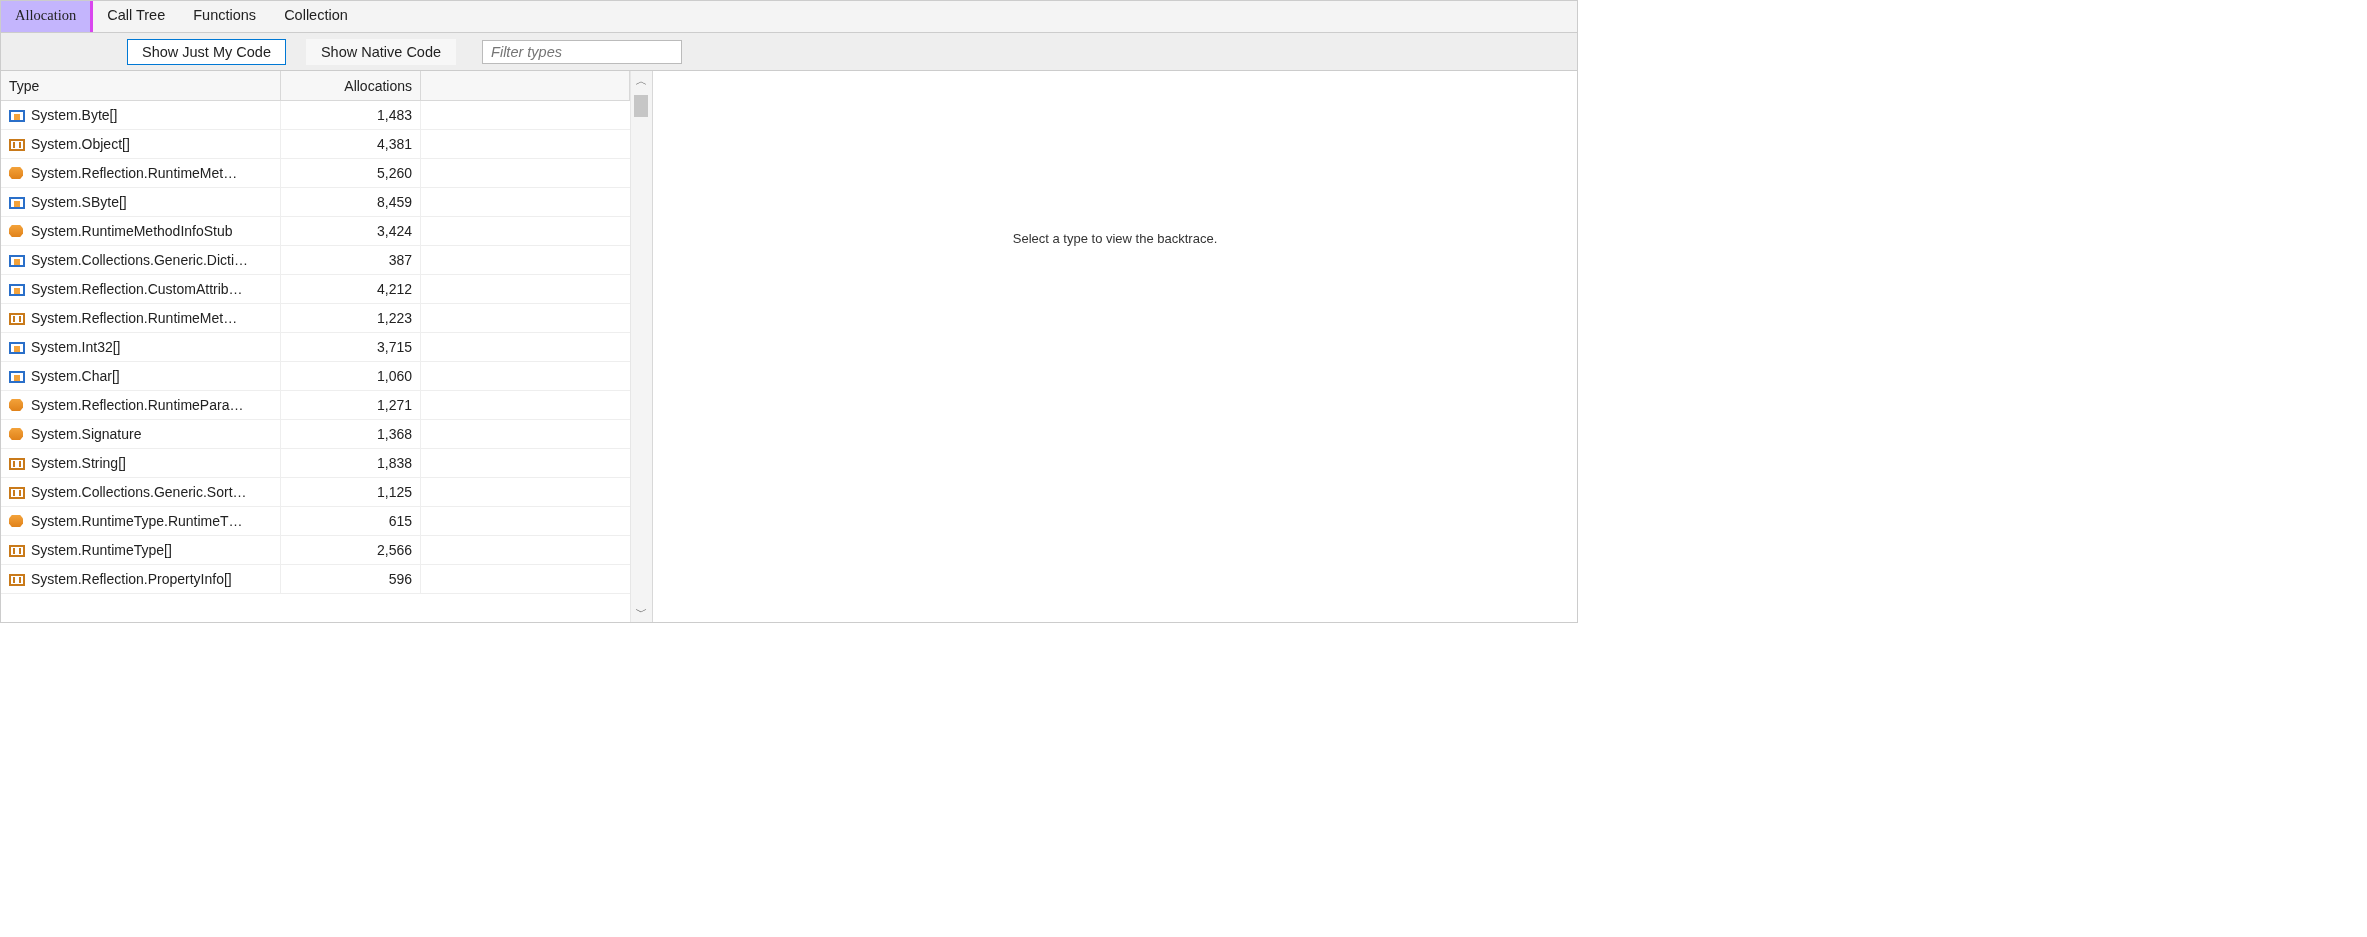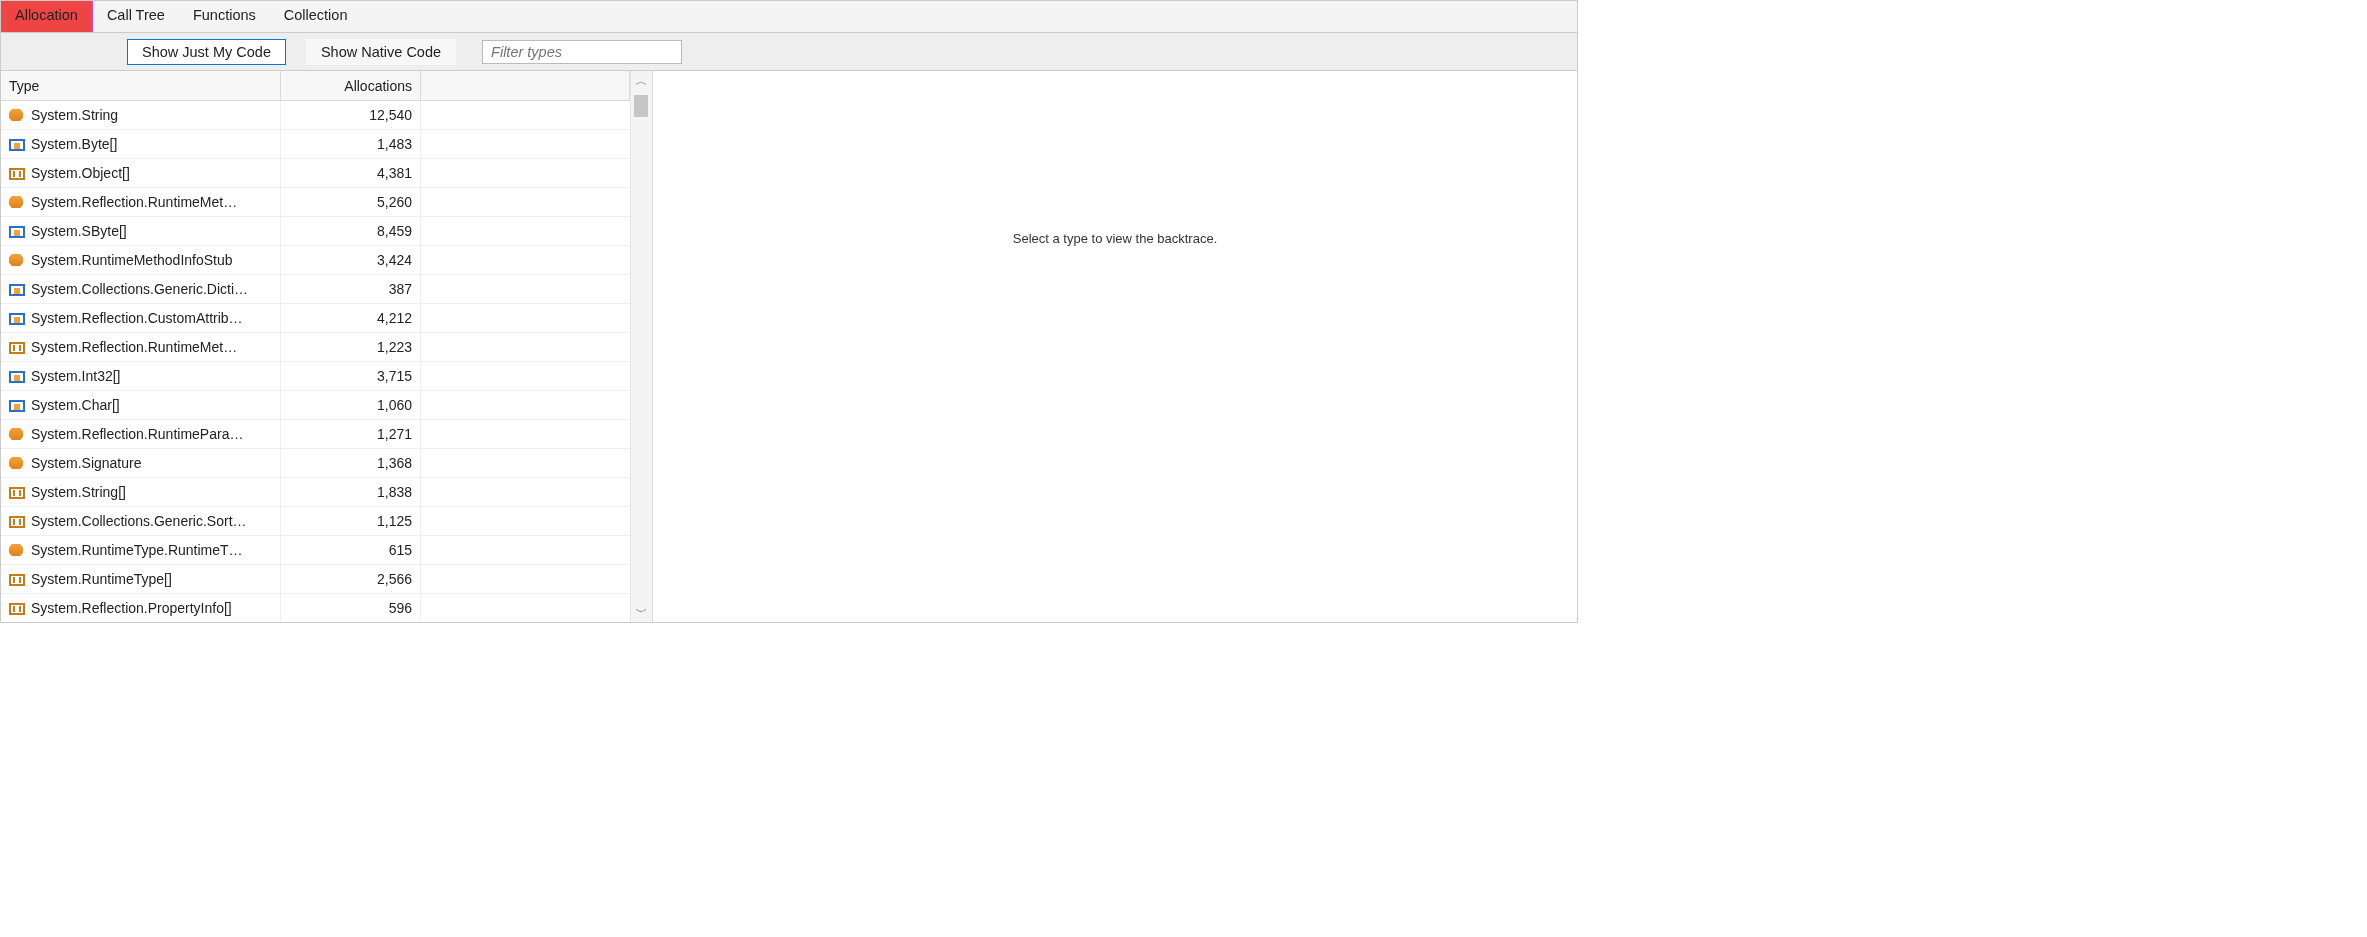--- a/index.html
+++ b/index.html
@@ -29,22 +29,23 @@
     height: 32px;
   }
   .tab {
     padding: 6px 14px 6px 14px;
     font-size: 14.5px;
     color: #222;
     cursor: pointer;
     background: transparent;
   }
   .tab.active {
-    background: #ef4444;
-    border-right: 1px solid #d946ef;
+    background: #c4b5fd;
+    border-right: 3px solid #d946ef;
+    font-family: Liberation Serif, serif;
   }
   
   .toolbar {
     display: flex;
     align-items: center;
     padding: 5px 6px;
     background: #eee;
     border-bottom: 1px solid #ccc;
     gap: 20px;
     height: 38px;
@@ -266,28 +267,20 @@
     <div class="left-pane">
       <div class="table-wrap">
         <div class="thead">
           <div class="th-type">Type</div>
           <div class="th-alloc">Allocations</div>
           <div class="th-rest"></div>
         </div>
         <div class="tbody" id="tbody">
             <div class="row">
               <div class="cell-type">
-                <span class="ico ico-class"></span>
-                <span class="txt">System.String</span>
-              </div>
-              <div class="cell-alloc">12,540</div>
-              <div class="cell-rest"></div>
-            </div>
-            <div class="row">
-              <div class="cell-type">
                 <span class="ico ico-struct"></span>
                 <span class="txt">System.Byte[]</span>
               </div>
               <div class="cell-alloc">1,483</div>
               <div class="cell-rest"></div>
             </div>
             <div class="row">
               <div class="cell-type">
                 <span class="ico ico-array"></span>
                 <span class="txt">System.Object[]</span>

